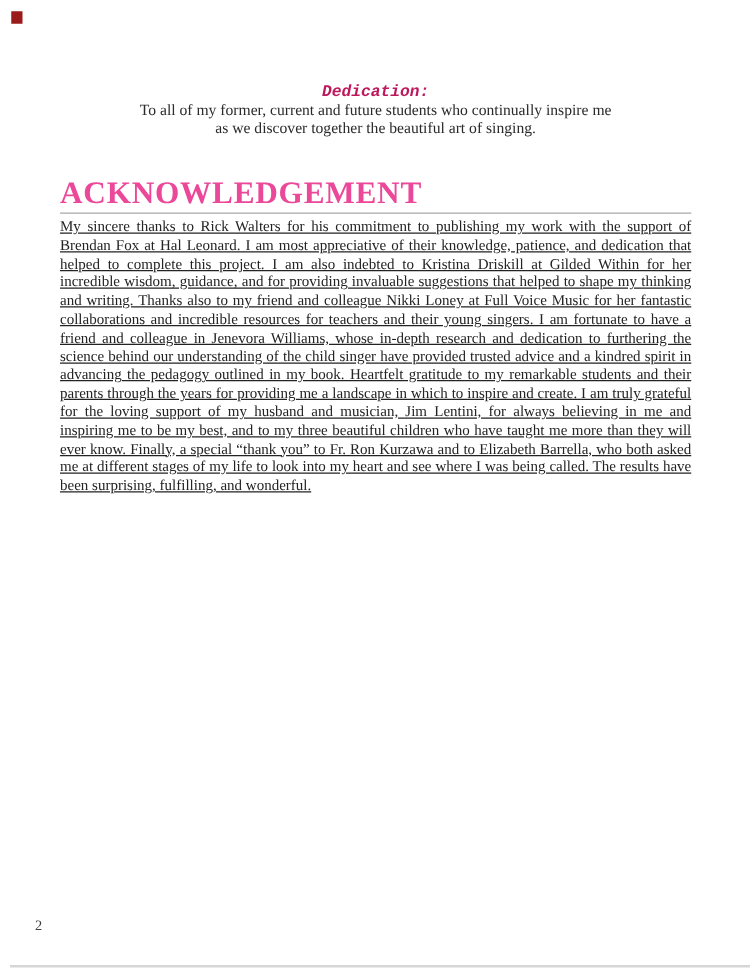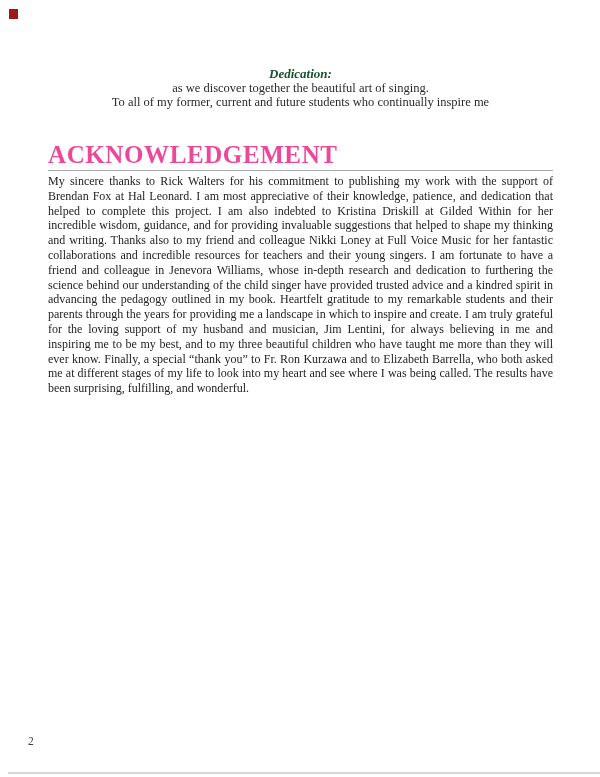--- a/index.html
+++ b/index.html
@@ -28,21 +28,22 @@
     left: 48px;
     right: 47px;
     top: 66px;
     text-align: center;
   }
   .dedication-heading {
     font-size: 13px;
     font-weight: bold;
     font-style: italic;
     line-height: 16px;
-    color: #14532d;
+    color: #be185d;
+    font-family: Liberation Mono, monospace;
   }
   .dedication-line {
     font-size: 12.5px;
     line-height: 13.8px;
     color: #2a2a2a;
   }
   .ack-heading {
     position: absolute;
     left: 48px;
     top: 141px;
@@ -62,20 +63,21 @@
   }
   .ack-body {
     position: absolute;
     left: 48px;
     right: 47px;
     top: 174px;
     font-size: 12px;
     line-height: 14.8px;
     text-align: justify;
     color: #232323;
+    text-decoration: underline;
   }
   .page-number {
     position: absolute;
     left: 28px;
     top: 735px;
     font-size: 11.5px;
     color: #3d3d3d;
   }
   .bottom-edge-line {
     position: absolute;
@@ -88,22 +90,22 @@
 </style>
 </head>
 <body>
 
 <div class="page">
 
   <div class="corner-mark" title="#9b1b1b" style="background: rgb(155, 27, 27);"></div>
 
   <div class="dedication">
     <div class="dedication-heading">Dedication:</div>
+    <div class="dedication-line">To all of my former, current and future students who continually inspire me</div>
     <div class="dedication-line">as we discover together the beautiful art of singing.</div>
-    <div class="dedication-line">To all of my former, current and future students who continually inspire me</div>
   </div>
 
   <div class="ack-heading">ACKNOWLEDGEMENT</div>
 
   <div class="heading-rule" style="background: rgb(169, 169, 173);"></div>
 
   <div class="ack-body">My sincere thanks to Rick Walters for his commitment to publishing my work with the support of Brendan Fox at Hal Leonard. I am most appreciative of their knowledge, patience, and dedication that helped to complete this project. I am also indebted to Kristina Driskill at Gilded Within for her incredible wisdom, guidance, and for providing invaluable suggestions that helped to shape my thinking and writing. Thanks also to my friend and colleague Nikki Loney at Full Voice Music for her fantastic collaborations and incredible resources for teachers and their young singers. I am fortunate to have a friend and colleague in Jenevora Williams, whose in-depth research and dedication to furthering the science behind our understanding of the child singer have provided trusted advice and a kindred spirit in advancing the pedagogy outlined in my book. Heartfelt gratitude to my remarkable students and their parents through the years for providing me a landscape in which to inspire and create. I am truly grateful for the loving support of my husband and musician, Jim Lentini, for always believing in me and inspiring me to be my best, and to my three beautiful children who have taught me more than they will ever know. Finally, a special “thank you” to Fr. Ron Kurzawa and to Elizabeth Barrella, who both asked me at different stages of my life to look into my heart and see where I was being called. The results have been surprising, fulfilling, and wonderful.</div>
 
   <div class="page-number">2</div>
 

